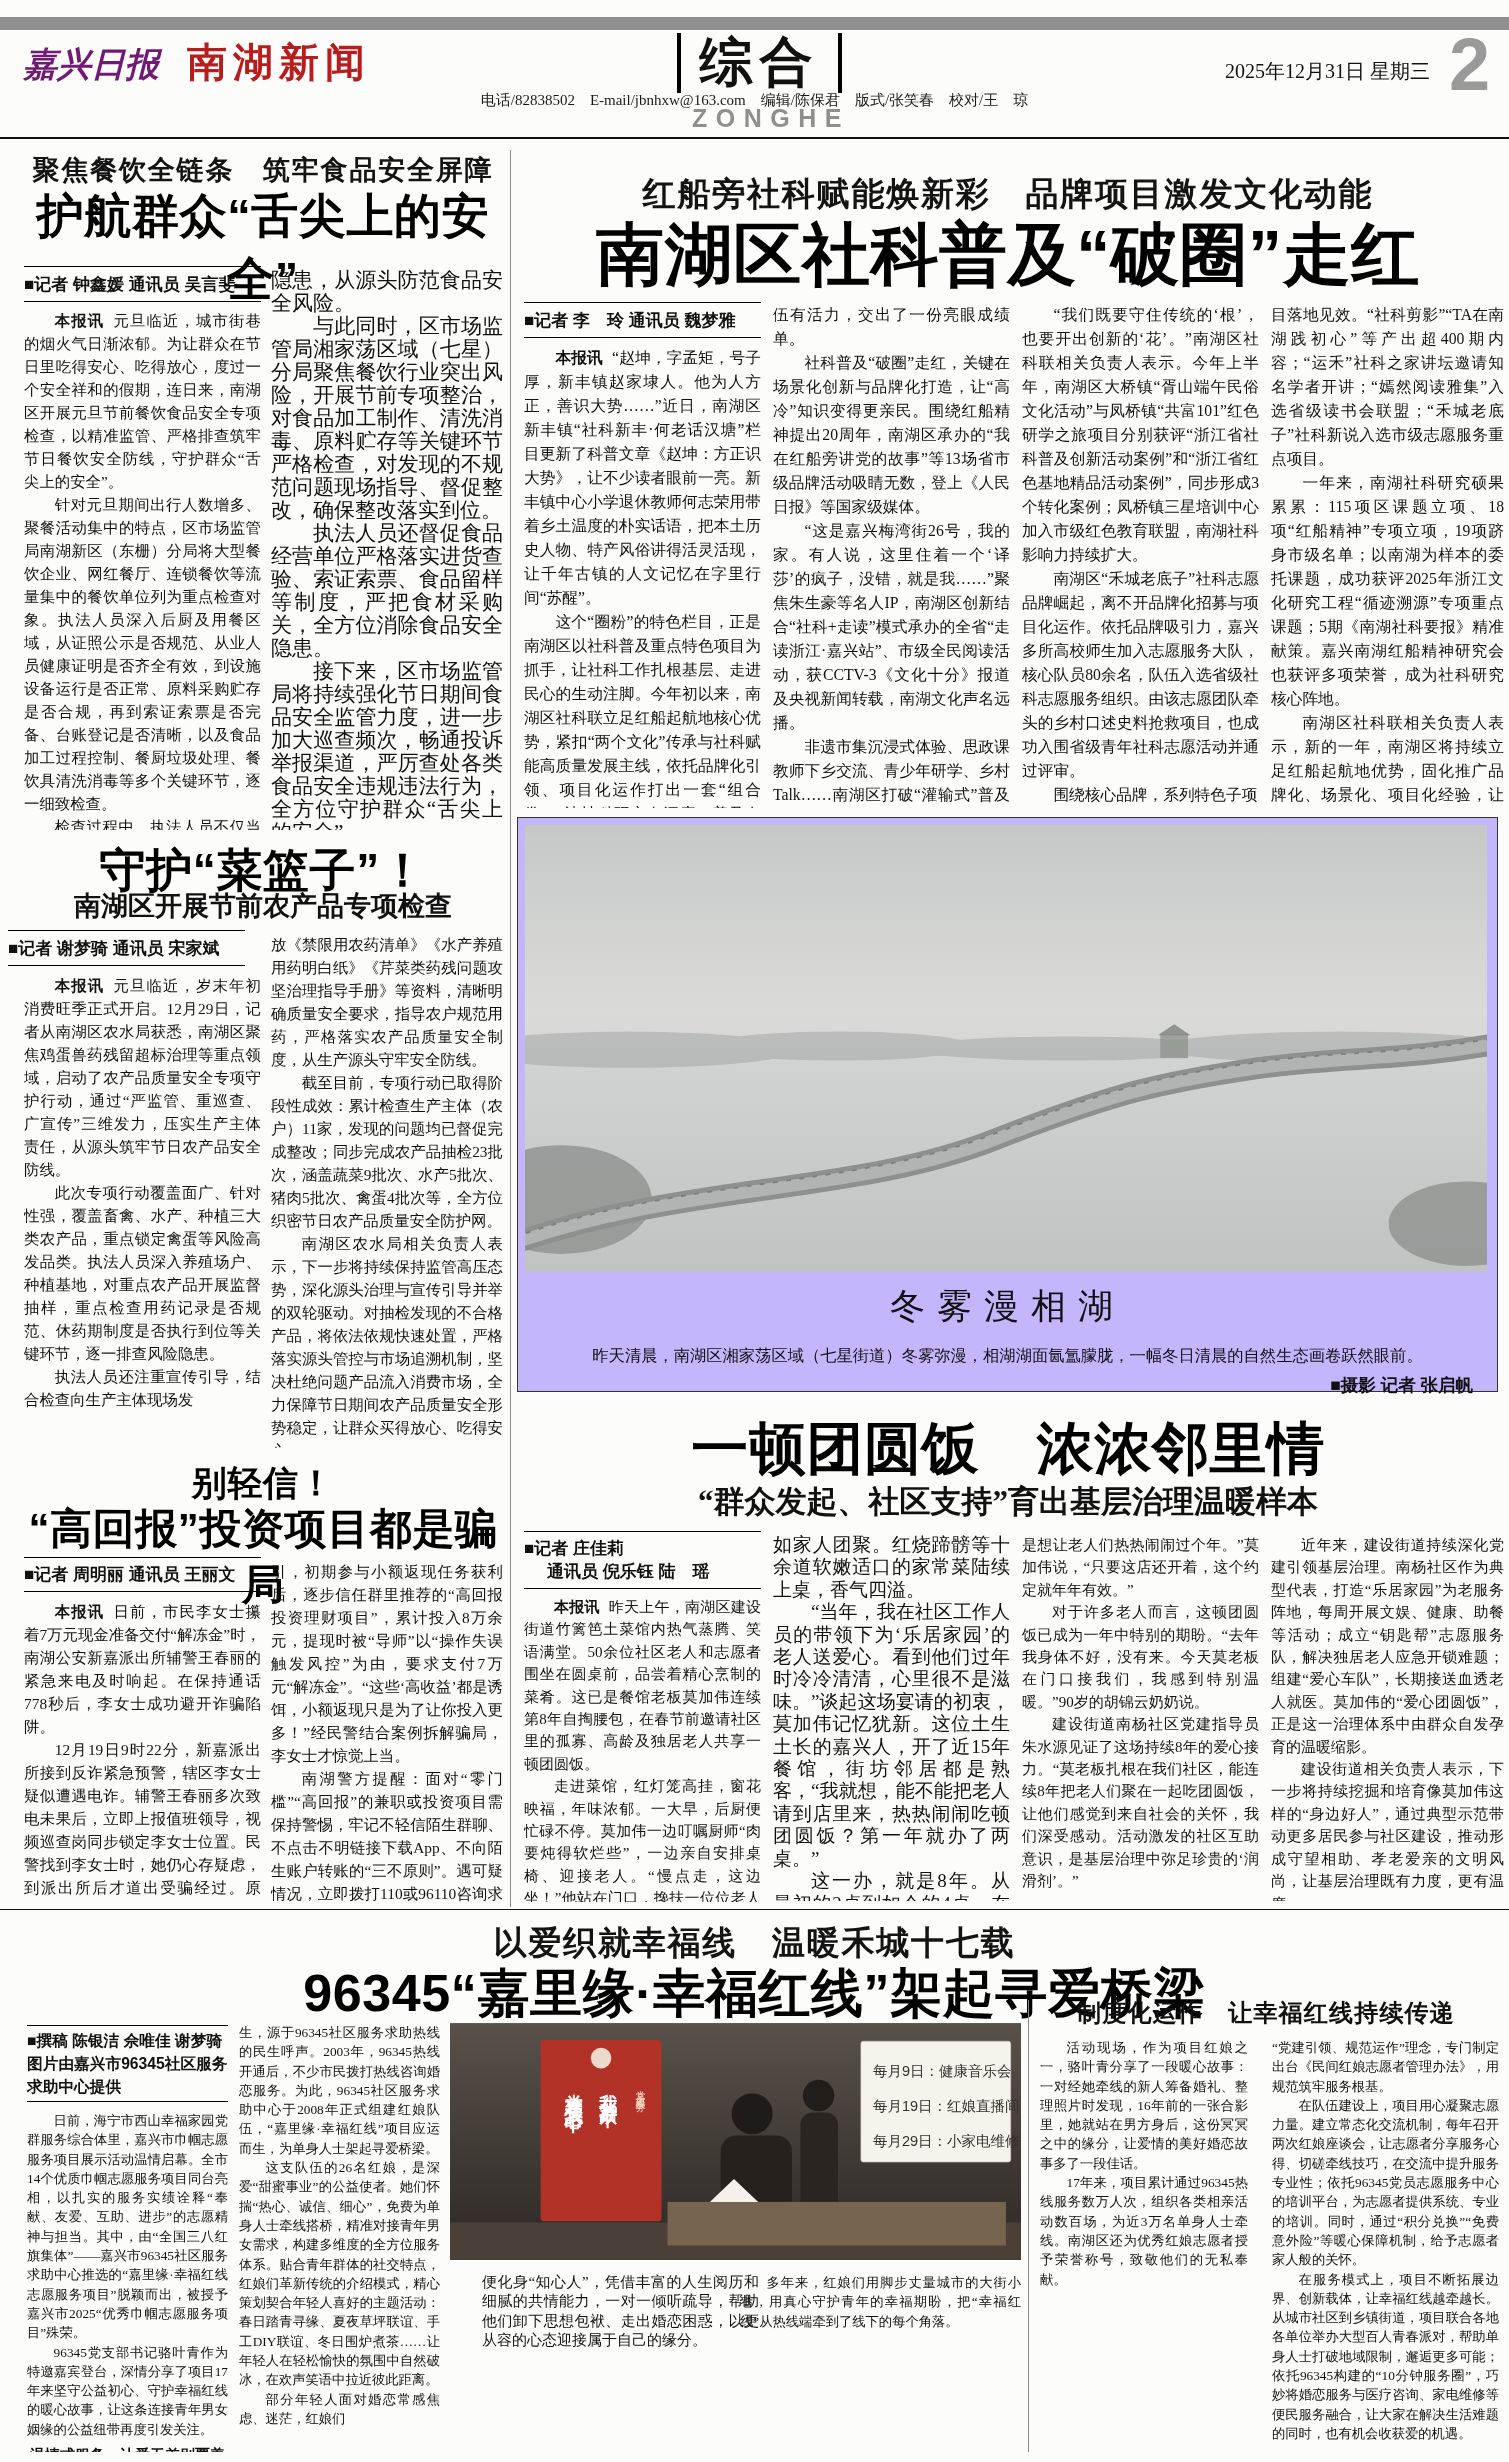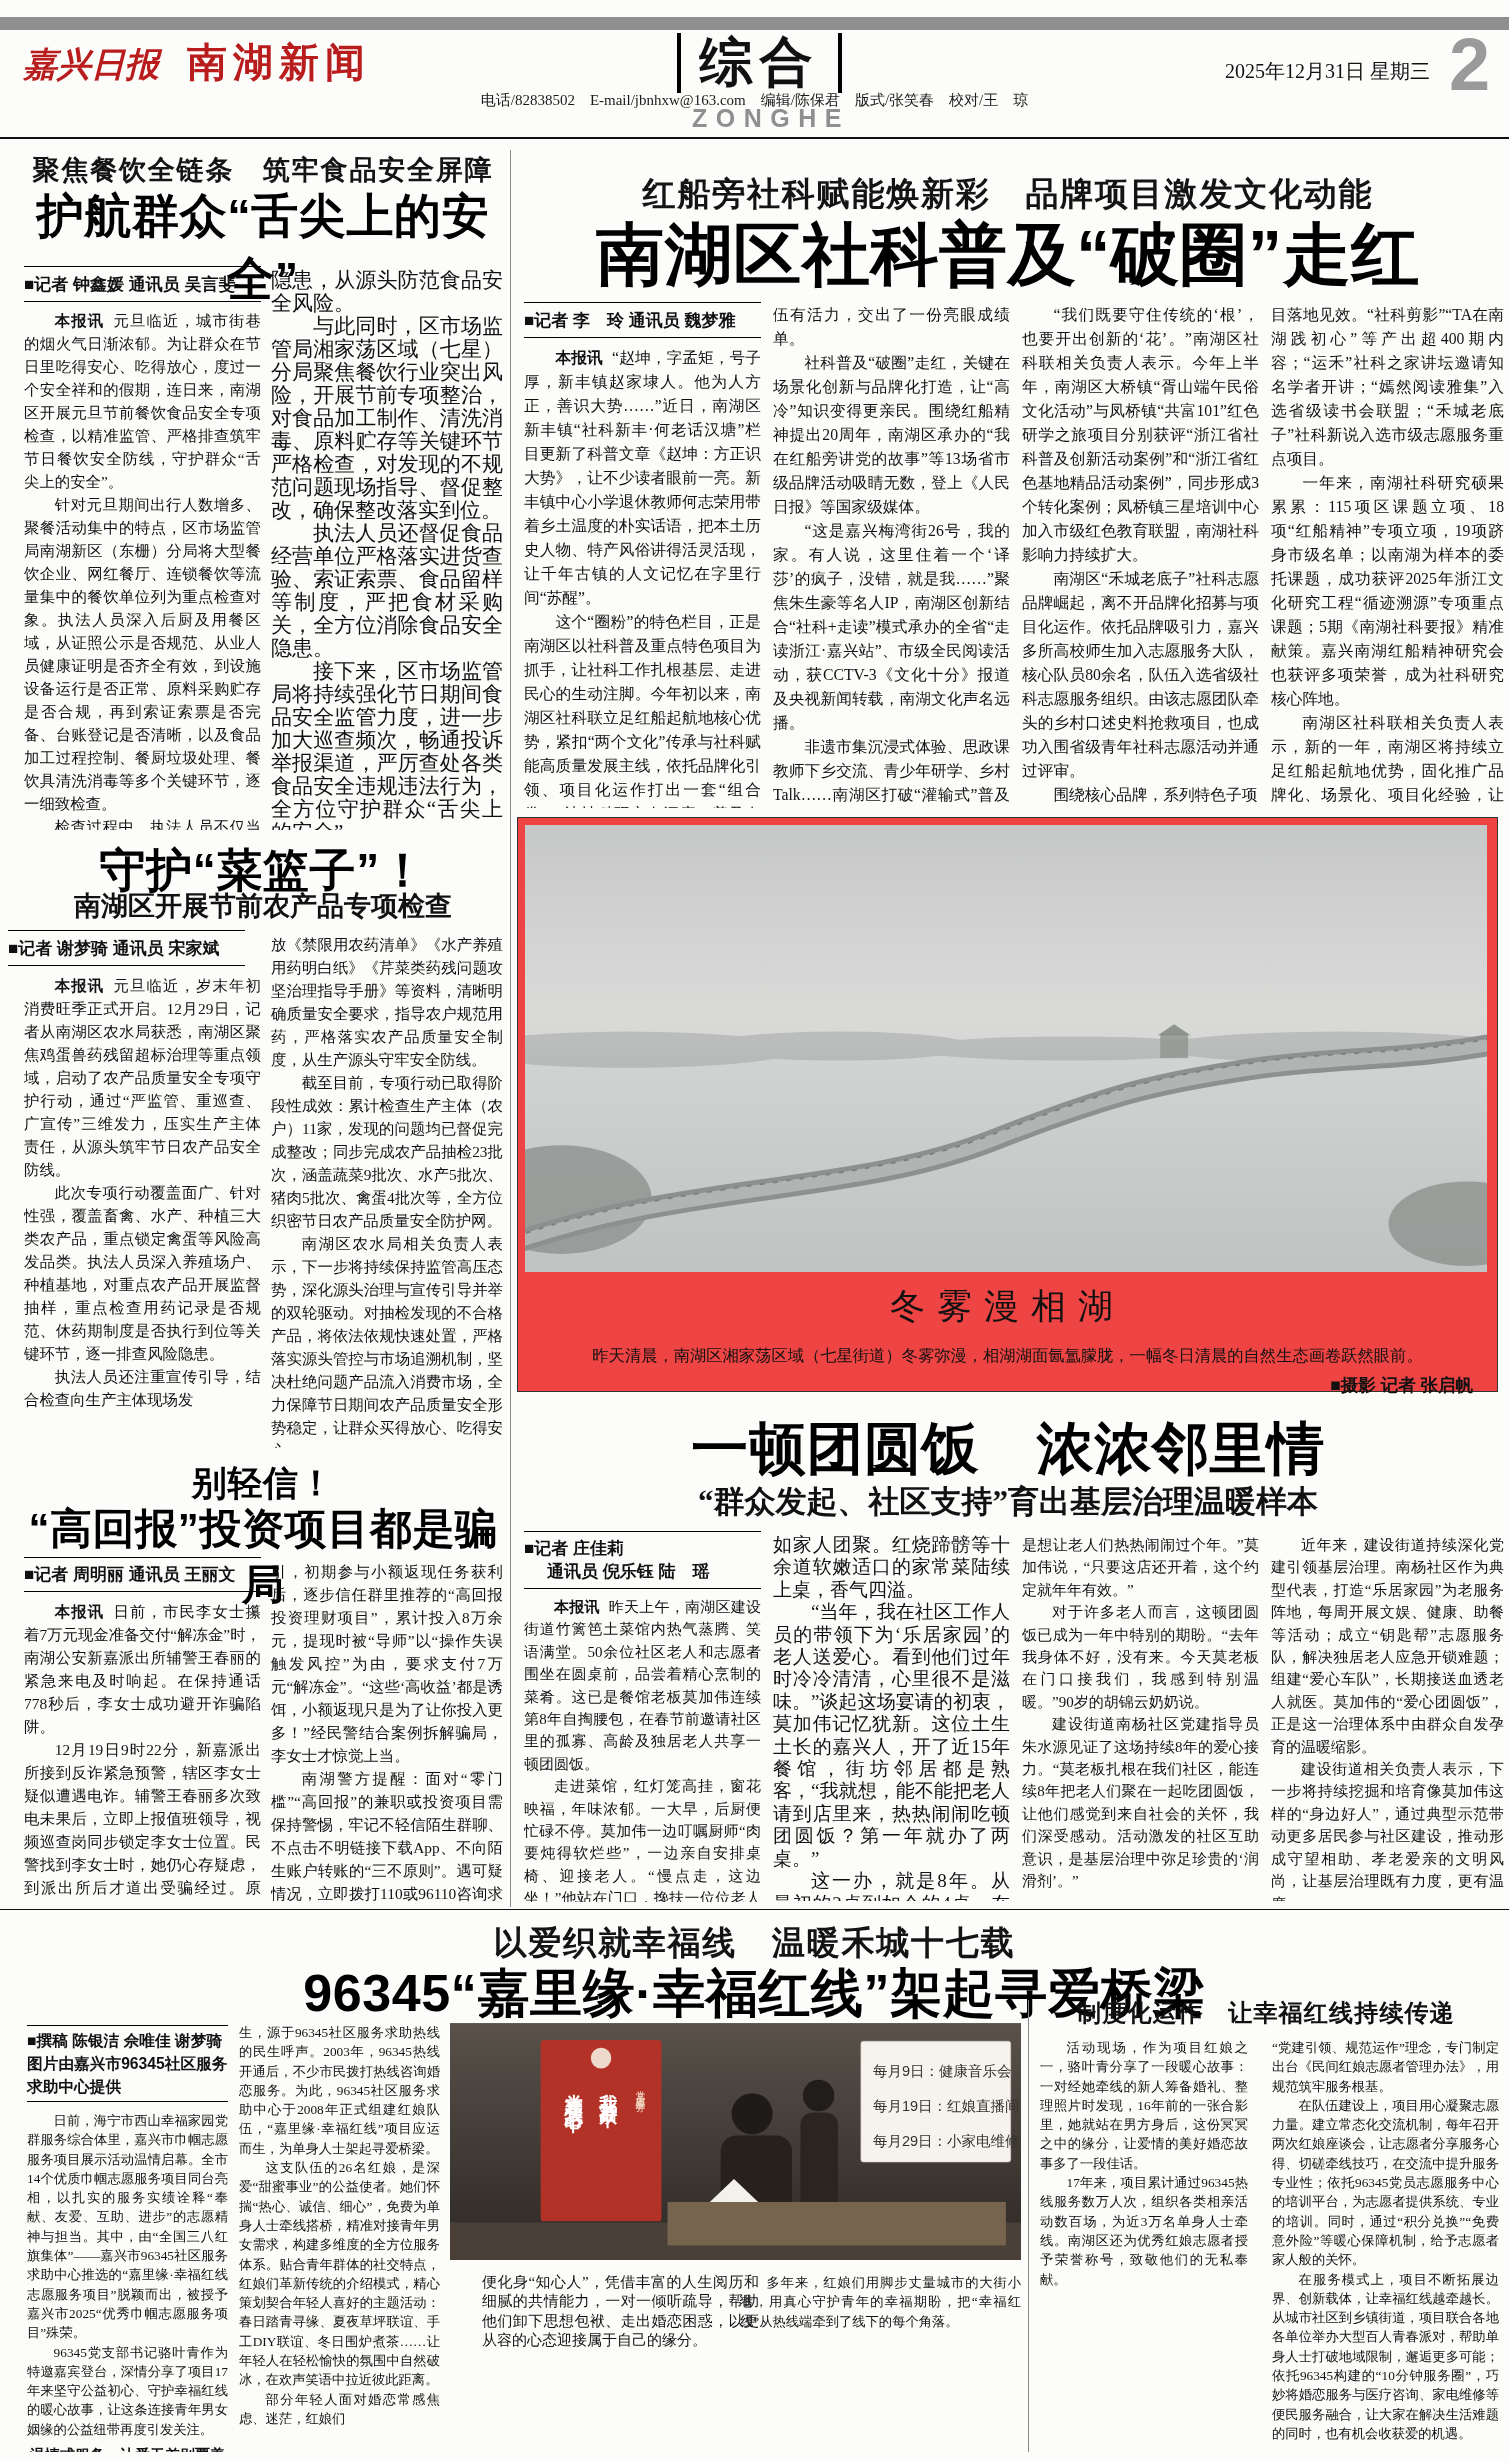--- a/index.html
+++ b/index.html
@@ -14,22 +14,22 @@
   .kicker{font-weight:600;letter-spacing:1.8px;color:#141414;}
   .headline{font-family:"Liberation Sans","DejaVu Sans",sans-serif;font-weight:900;color:#000;letter-spacing:0.6px;}
   .byline{font-family:"Liberation Sans","DejaVu Sans",sans-serif;font-weight:700;
           border-top:1.8px solid #000;border-bottom:1.8px solid #000;display:flex;align-items:center;}
   .col{ text-align:justify;overflow:hidden;}
   .col p{margin:0;text-indent:2em;}
   .col p.cont{text-indent:0;}
   .lead{font-weight:700;font-family:"Liberation Sans","DejaVu Sans",sans-serif;padding-right:.6em;}
   .subhead{font-family:"Liberation Sans","DejaVu Sans",sans-serif;font-weight:700;text-align:center;
            text-indent:0 !important;margin:6px 0 !important;}
-  .photo-frame{border:1.2px solid #333;background:#ef4444;}
-  .masthead-script{font-style:italic;font-weight:700;color:#b91c1c;}
+  .photo-frame{border:1.2px solid #333;background:#c4b5fd;}
+  .masthead-script{font-style:italic;font-weight:700;color:#701a75;}
   .masthead-edition{font-weight:700;color:#b91c1c;letter-spacing:6px;}
   .secbar{width:4.2px;background:#000;}
   .zonghe{font-family:"Liberation Sans","DejaVu Sans",sans-serif;font-weight:800;color:#8f8f8f;letter-spacing:8.5px;}
   .pagenum{font-family:"Liberation Sans","DejaVu Sans",sans-serif;font-weight:700;color:#9a9a9a;}
   .boxhead{font-family:"Liberation Sans","DejaVu Sans",sans-serif;font-weight:900;letter-spacing:1.2px;}
 </style>
 </head>
 <body>
 
 <div class="page">

